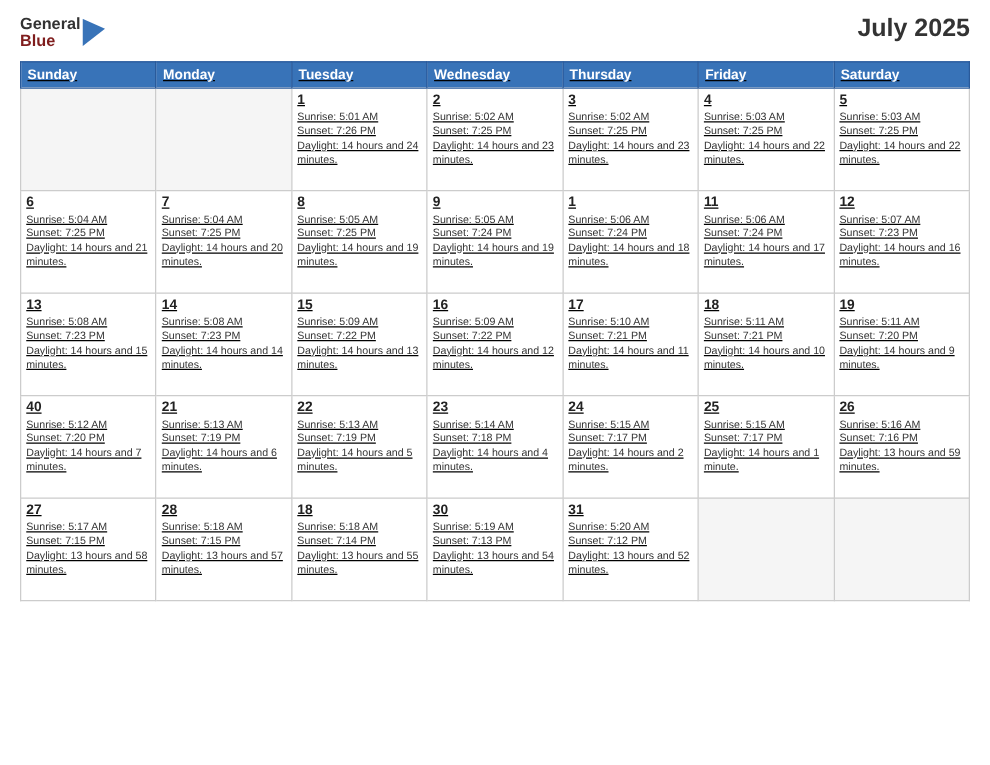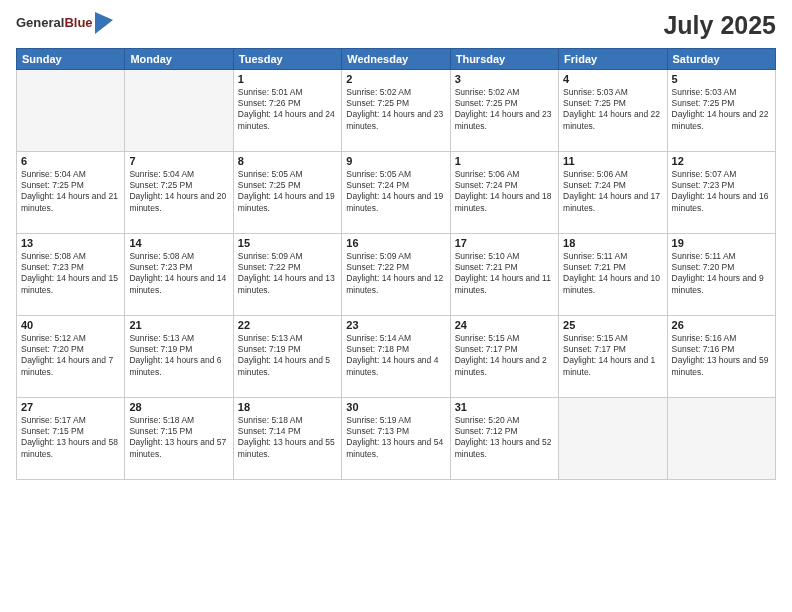--- a/index.html
+++ b/index.html
@@ -21,21 +21,21 @@
       justify-content: space-between;
       align-items: flex-start;
       margin-bottom: 8px;
     }
     .logo {
       display: flex;
       align-items: center;
     }
     .logo-text {
       display: flex;
-      flex-direction: row;
+      flex-direction: column;
       line-height: 1.1;
     }
     .logo-general {
       font-size: 13px;
       font-weight: bold;
       color: #333;
     }
     .logo-blue {
       font-size: 13px;
       font-weight: bold;
@@ -43,33 +43,34 @@
     }
     .logo-icon {
       width: 18px;
       height: 22px;
       margin-left: 2px;
     }
     .title-block {
       text-align: right;
     }
     .month-title {
-      font-size: 25px;
+      font-size: 20px;
       font-weight: bold;
       color: #333;
       line-height: 1.1;
     }
     .subtitle {
       font-size: 13px;
       color: #555;
     }
     .calendar {
       width: 100%;
       border-collapse: collapse;
       table-layout: fixed;
+      text-decoration: underline;
     }
     .calendar th {
       background: #3873b8;
       color: #fff;
       font-size: 11px;
       font-weight: bold;
       padding: 4px 5px;
       border: 1px solid #2a5a9a;
       text-align: left;
     }

